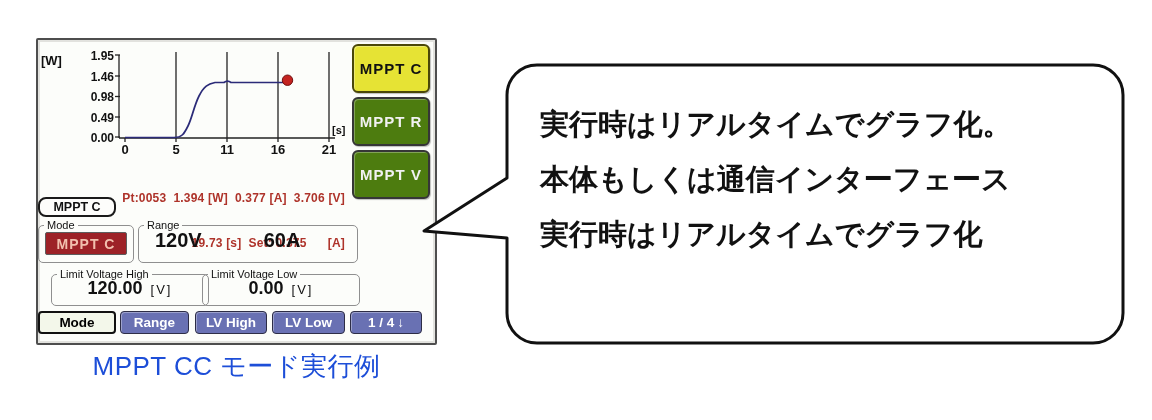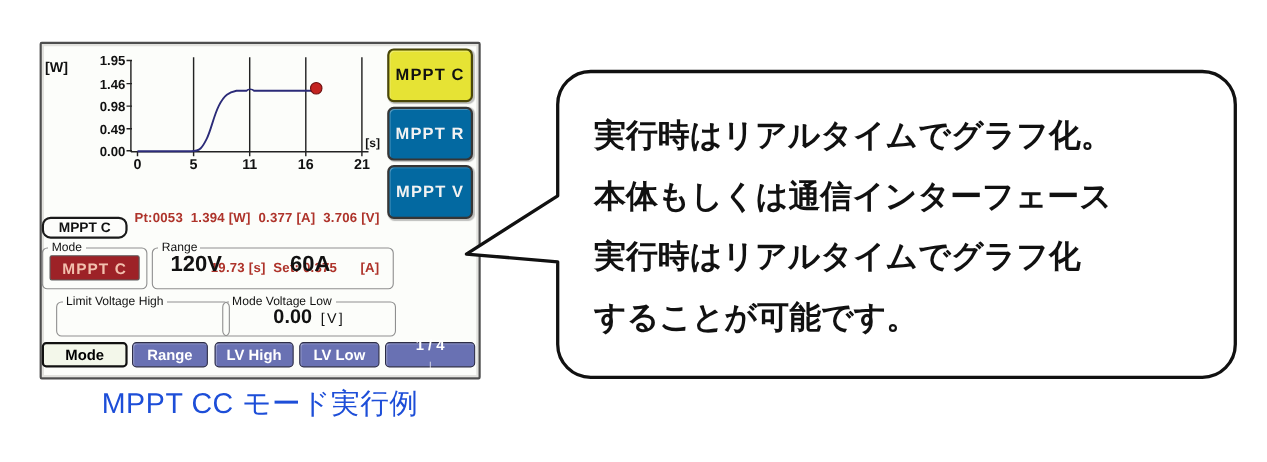--- a/index.html
+++ b/index.html
@@ -19,21 +19,21 @@
     white-space:pre; letter-spacing:0.2px;
   }
   .sidebtn {
     position:absolute; left:314px; width:78px; height:49px;
     display:flex; align-items:center; justify-content:center;
     font-size:15px; font-weight:700; letter-spacing:1px;
     border-radius:6px; border:2px solid #3a3a3a; cursor:pointer;
     box-shadow: inset 1px 1px 0 rgba(255,255,255,.3), 1px 1px 1px rgba(0,0,0,.25);
   }
   .sidebtn.active { background:#e6e334; color:#111; border-color:#4a4708; }
-  .sidebtn.inactive { background:#0369a1; color:#f2f2f2; border-color:#363636; }
+  .sidebtn.inactive { background:#4d7c0f; color:#f2f2f2; border-color:#363636; }
   .statusbox {
     position:absolute; left:0px; top:157px; width:78px; height:20px;
     border:2px solid #1a1a1a; border-radius:8px; background:#fdfdfb;
     display:flex; align-items:center; justify-content:center;
     font-size:12.5px; font-weight:700; color:#111;
   }
   fieldset.fs {
     position:absolute; border:1px solid #8f8f8f; border-radius:5px; background:transparent;
   }
   fieldset.fs legend {
@@ -61,21 +61,21 @@
   }
   .navbtn.sel { background:#f3f7ea; color:#000; border:2px solid #111; }
   .navbtn.blue {
     background:#6971b3; color:#fff; border:1px solid #2d2d46;
     box-shadow: inset 1px 1px 0 rgba(255,255,255,.35);
   }
   .nav-mode  { left:0px;   width:78px; }
   .nav-range { left:82px;  width:69px; }
   .nav-lvh   { left:157px; width:72px;text-align:center; }
   .nav-lvl   { left:234px; width:73px; }
-  .nav-page  { left:312px; width:82px;flex-direction:column; }
+  .nav-page  { left:312px; width:72px; }
 
   .caption {
     position:absolute; left:36px; top:349px; width:401px; text-align:center;
     font-size:26px; font-weight:500; color:#1d4ed8; letter-spacing:0.5px;
   }
 
   
   .bubble-svg { position:absolute; left:415px; top:60px; }
   .bubble-text {
     position:absolute; left:540px; top:97px; width:560px;
@@ -159,24 +159,27 @@
     <fieldset class="fs fs-range">
       <legend>Range</legend>
       <div class="rangevals">
         <span>120V</span>
         <span>60A</span>
       </div>
     </fieldset>
 
     <fieldset class="fs fs-lvh">
       <legend>Limit Voltage High</legend>
+      <div class="lvline">
+        <b>120.00</b><span class="unit">[V]</span>
+      </div>
     </fieldset>
 
     <fieldset class="fs fs-lvl">
-      <legend>Mode Voltage Low</legend>
+      <legend>Limit Voltage Low</legend>
       <div class="lvline">
         <b>0.00</b><span class="unit">[V]</span>
       </div>
     </fieldset>
 
     <div class="navbtn sel nav-mode">Mode</div>
     <div class="navbtn blue nav-range">Range</div>
     <div class="navbtn blue nav-lvh">LV High</div>
     <div class="navbtn blue nav-lvl">LV Low</div>
     <div class="navbtn blue nav-page">
@@ -188,16 +191,15 @@
   <div class="caption">MPPT CC モード実行例</div>
 
   <svg class="bubble-svg" width="715" height="292" viewBox="0 0 715 292">
     <path d="M 122,5 H 678 A 30,30 0 0 1 708,35 V 253 A 30,30 0 0 1 678,283 H 122
              A 30,30 0 0 1 92,253 V 178 L 9,171 L 92,118 V 35 A 30,30 0 0 1 122,5 Z" fill="#ffffff" stroke="#111111" stroke-width="3" stroke-linejoin="round"></path>
   </svg>
   <div class="bubble-text">
     <div>実行時はリアルタイムでグラフ化。</div>
     <div>本体もしくは通信インターフェース</div>
     <div>実行時はリアルタイムでグラフ化</div>
-    <div>することが可能です。</div>
   </div>
 
 </div>
 
 </body></html>

